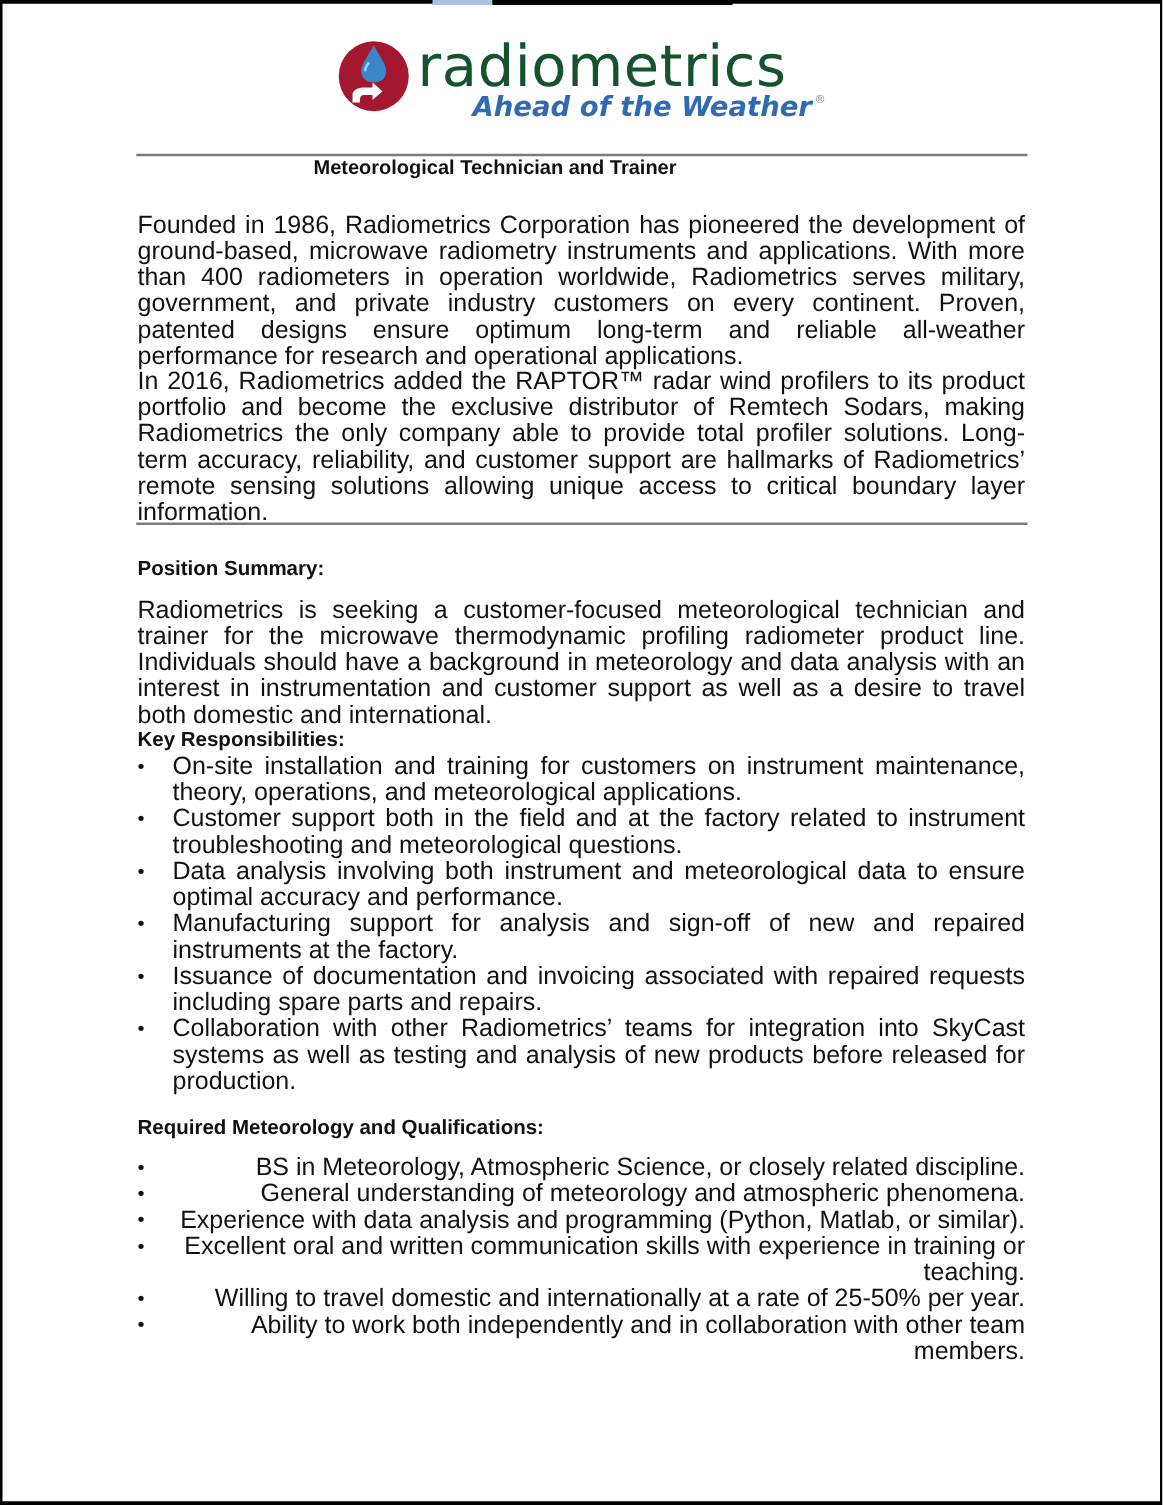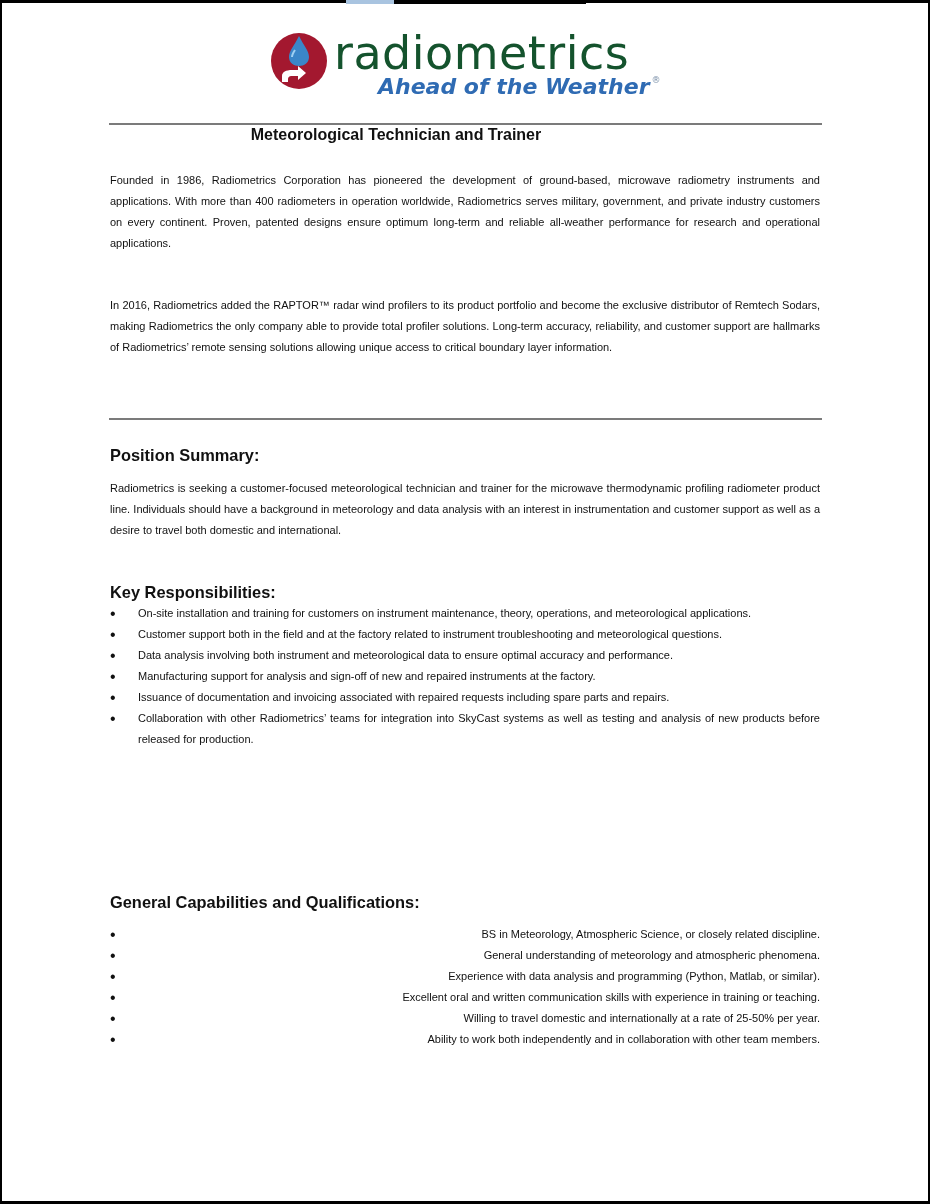--- a/index.html
+++ b/index.html
@@ -34,21 +34,21 @@
   .logo-reg { font-size: 9px; vertical-align: top; margin-left: 2px; color: #7a8fa8; font-weight: normal; }
 
   .rule { position: absolute; left: 109px; width: 713px; height: 2px; background: #7b7b7b; }
 
   .doc { position: absolute; left: 110px; width: 710px; }
   .title {
     position: absolute; top: 126px; left: 0; right: 0; width: 792px;
     text-align: center; font-weight: bold; font-size: 16px;
   }
   p.body, li {
-    font-size: 11px; line-height: 21px; text-align: justify;
+    font-size: 20px; line-height: 21px; text-align: justify;
   }
   h2.section {
     font-size: 16.4px; font-weight: bold; line-height: 21px;
   }
   ul.bullets { list-style: none; }
   ul.bullets li { position: relative; padding-left: 28px; }
   ul.bullets li::before {
     content: "•"; position: absolute; left: 0; top: 0; font-size: 16px;
   }
   ul.left-aligned li { text-align: right; }
@@ -96,21 +96,21 @@
     <li>On-site installation and training for customers on instrument maintenance, theory, operations, and meteorological applications.</li>
     <li>Customer support both in the field and at the factory related to instrument troubleshooting and meteorological questions.</li>
     <li>Data analysis involving both instrument and meteorological data to ensure optimal accuracy and performance.</li>
     <li>Manufacturing support for analysis and sign-off of new and repaired instruments at the factory.</li>
     <li>Issuance of documentation and invoicing associated with repaired requests including spare parts and repairs.</li>
     <li>Collaboration with other Radiometrics’ teams for integration into SkyCast systems as well as testing and analysis of new products before released for production.</li>
   </ul>
 </div>
 
 <div class="doc" style="top:892px;">
-  <h2 class="section">General Capabilities and Qualifications:</h2>
+  <h2 class="section">Required Meteorology and Qualifications:</h2>
   <ul class="bullets left-aligned" style="margin-top:11px;">
     <li>BS in Meteorology, Atmospheric Science, or closely related discipline.</li>
     <li>General understanding of meteorology and atmospheric phenomena.</li>
     <li>Experience with data analysis and programming (Python, Matlab, or similar).</li>
     <li>Excellent oral and written communication skills with experience in training or teaching.</li>
     <li>Willing to travel domestic and internationally at a rate of 25-50% per year.</li>
     <li>Ability to work both independently and in collaboration with other team members.</li>
   </ul>
 </div>
 

